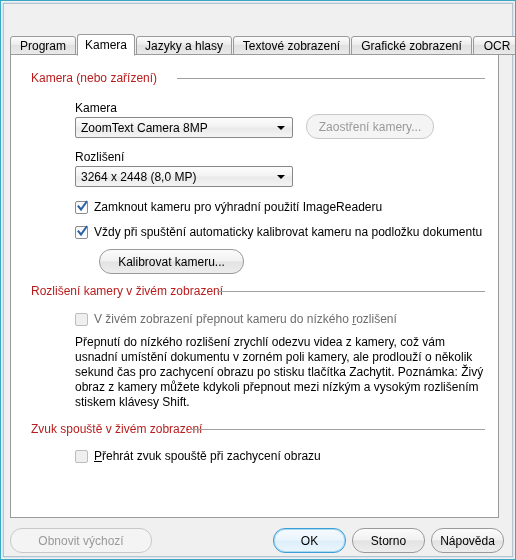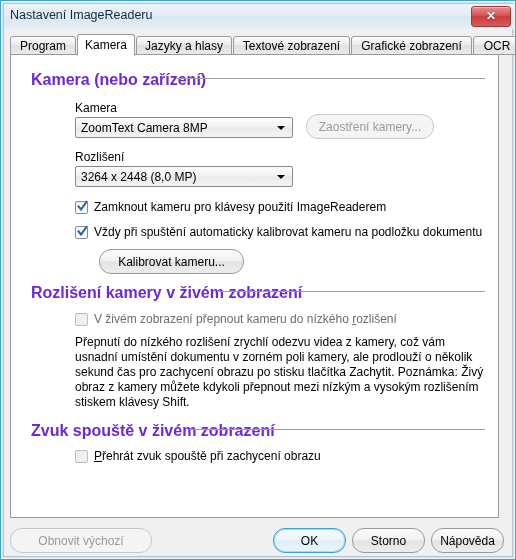--- a/index.html
+++ b/index.html
@@ -125,23 +125,22 @@
   }
 
   
   .group-header {
     position: absolute;
     left: 0;
     height: 14px;
     white-space: nowrap;
   }
   .group-header .g-label {
-    font-size: 16px;
-    color: #6d28d9;
-    font-weight: bold;
+    font-size: 12px;
+    color: #b91c1c;
   }
   .group-line {
     position: absolute;
     height: 1px;
     background: #a0a0a0;
     top: 7px;
   }
 
   
   .field-label {
@@ -267,26 +266,20 @@
     height: 36px;
   }
 </style>
 </head>
 <body>
 
 <div id="window">
   <div id="frame-inner"></div>
   <div id="frame-inner2"></div>
 
-  <div id="titlebar">
-    <div id="title-text">Nastavení ImageReaderu</div>
-    <div id="close-button">
-      <div class="glyph">✕</div>
-    </div>
-  </div>
 
   <div id="tabstrip">
     <div class="tab" style="left:0px;   width:66px;">Program</div>
     <div class="tab selected" style="left:67px;  width:58px;">Kamera</div>
     <div class="tab" style="left:126px; width:96px;">Jazyky a hlasy</div>
     <div class="tab" style="left:341px; width:121px;">Grafické zobrazení</div>
     <div class="tab" style="left:223px; width:117px;">Textové zobrazení</div>
     <div class="tab" style="left:463px; width:48px;">OCR</div>
 
   </div>
@@ -315,21 +308,21 @@
     </div>
 
     <div class="checkrow" style="left:64px; top:145px;">
       <span class="cbox">
         <span class="tick">
           <svg width="11" height="13" viewBox="0 0 11 13">
               <path d="M1.5 6.5 L4 9.5 L9.5 1.8" stroke="#2b5fa8" stroke-width="2" fill="none" stroke-linecap="square"></path>
             </svg>
         </span>
       </span>
-      <span class="clabel">Zamknout kameru pro klávesy použití ImageReaderem</span>
+      <span class="clabel">Zamknout kameru pro výhradní použití ImageReaderu</span>
     </div>
 
     <div class="checkrow" style="left:64px; top:170px;">
       <span class="cbox">
         <span class="tick">
           <svg width="11" height="13" viewBox="0 0 11 13">
               <path d="M1.5 6.5 L4 9.5 L9.5 1.8" stroke="#2b5fa8" stroke-width="2" fill="none" stroke-linecap="square"></path>
             </svg>
         </span>
       </span>

